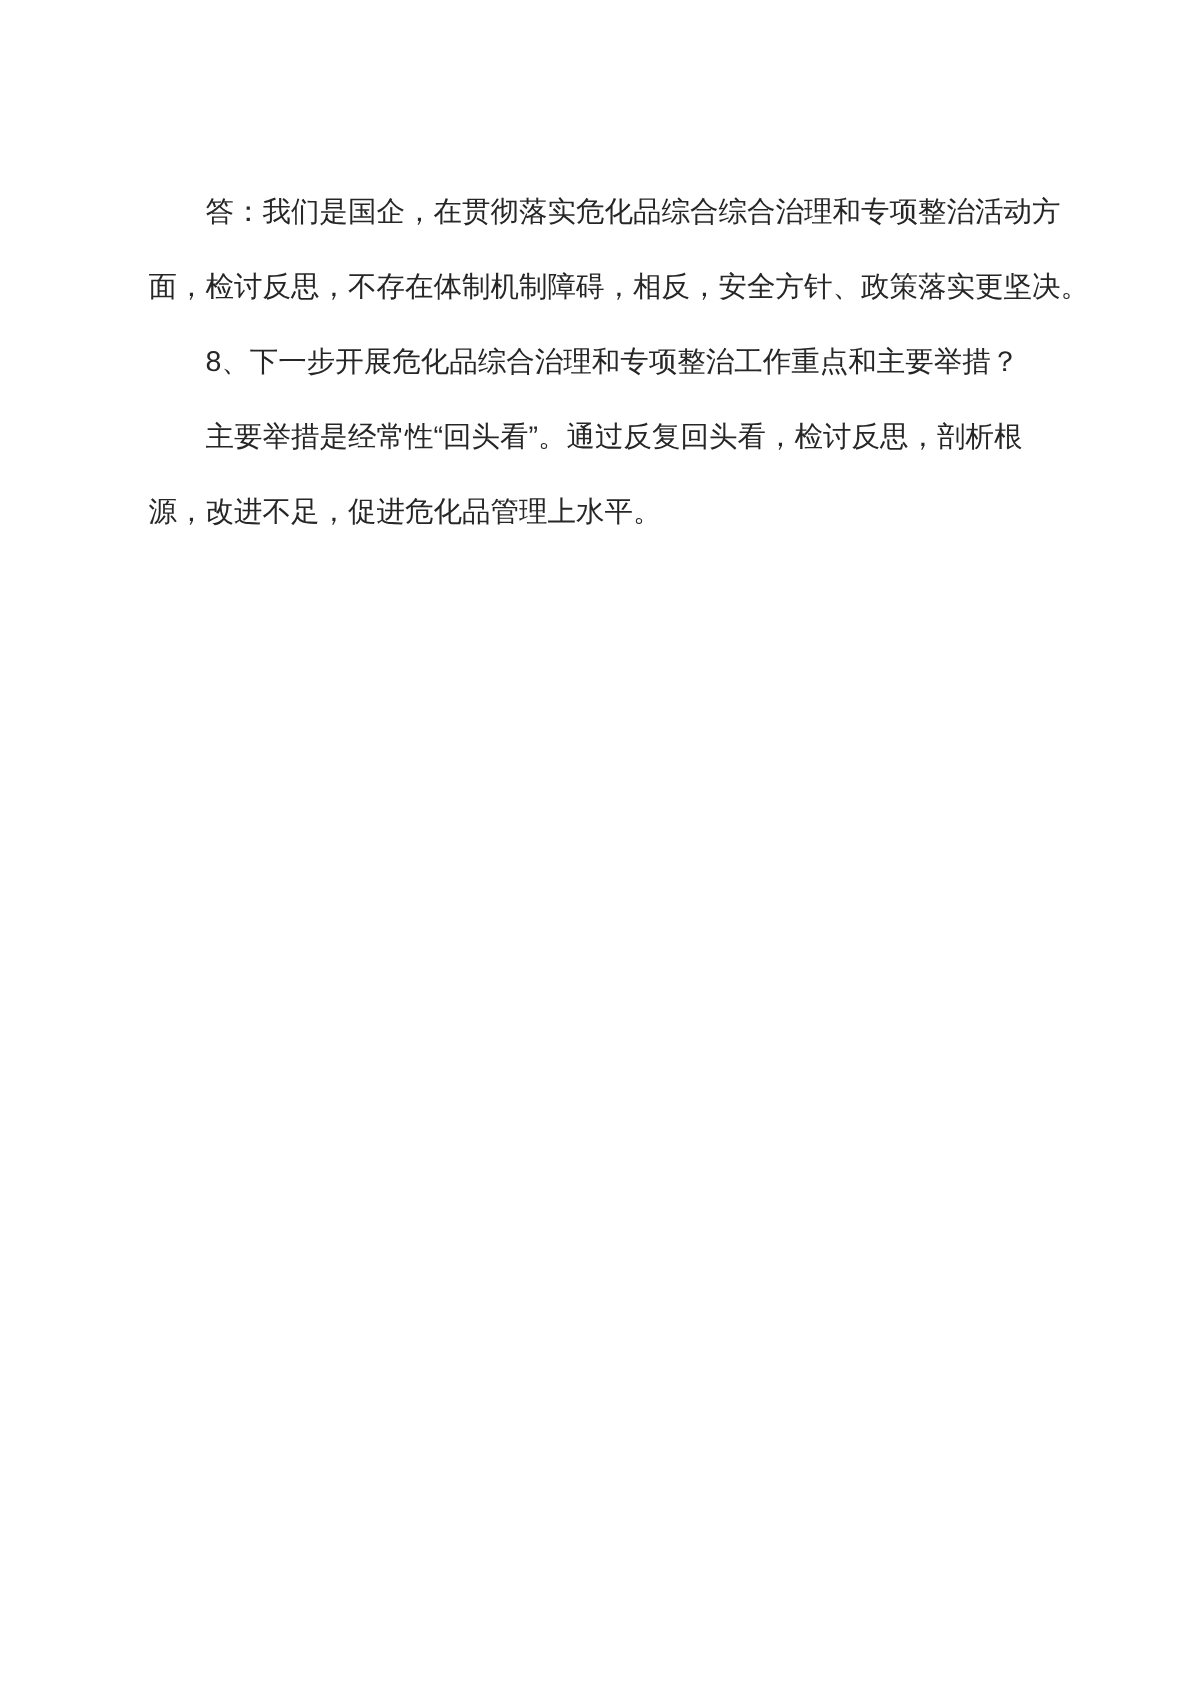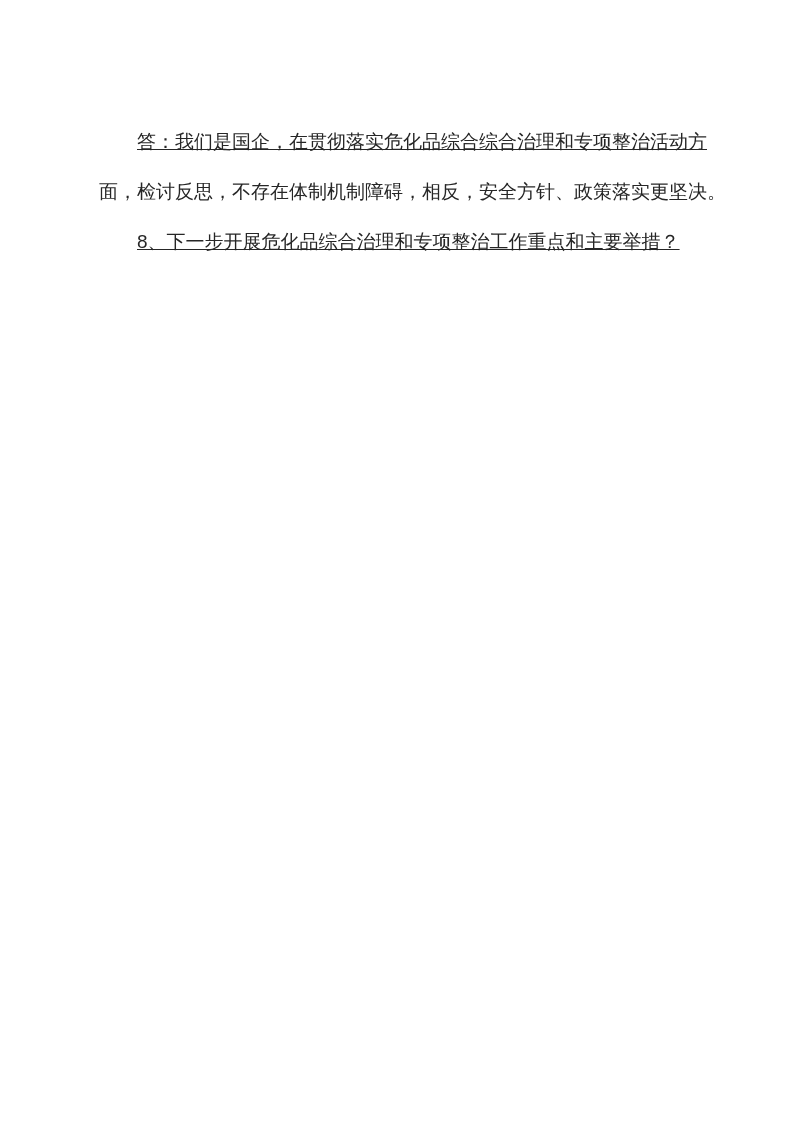--- a/index.html
+++ b/index.html
@@ -25,34 +25,37 @@
     font-size: 19px;
     line-height: 50px;
     text-align: left;
   }
   .doc-line {
     white-space: nowrap;
     height: 50px;
   }
   .doc-line.indent {
     padding-left: 38px; 
-    text-decoration: underline;
   }
 </style>
 </head>
 <body>
 
 <div class="page">
   <div class="doc-body">
 
     <div>
       <div class="doc-line indent">答：我们是国企，在贯彻落实危化品综合综合治理和专项整治活动方</div>
       <div class="doc-line">面，检讨反思，不存在体制机制障碍，相反，安全方针、政策落实更坚决。</div>
     </div>
 
     <div>
       <div class="doc-line indent">8、下一步开展危化品综合治理和专项整治工作重点和主要举措？</div>
     </div>
 
 
+    <div>
+      <div class="doc-line indent">主要举措是经常性“回头看”。通过反复回头看，检讨反思，剖析根</div>
+      <div class="doc-line">源，改进不足，促进危化品管理上水平。</div>
+    </div>
 
   </div>
 </div>
 
 </body></html>

